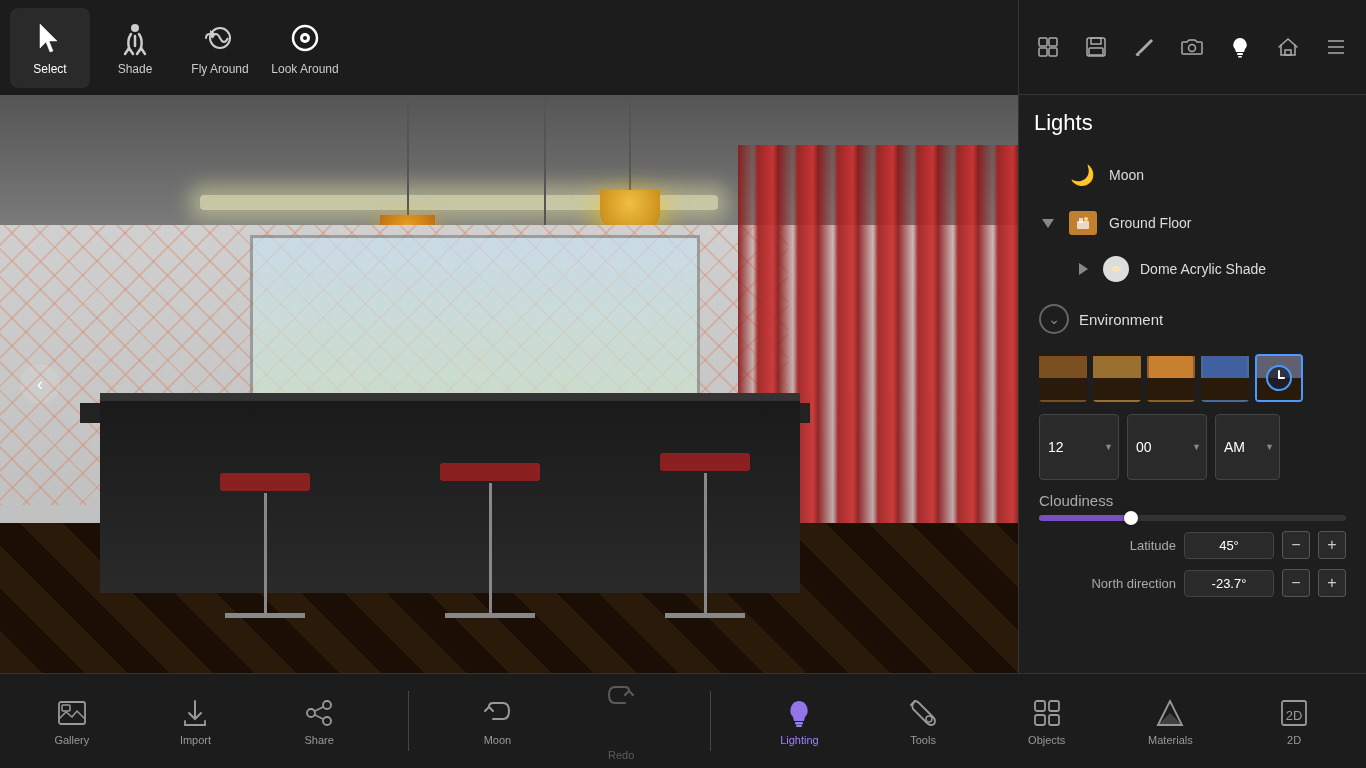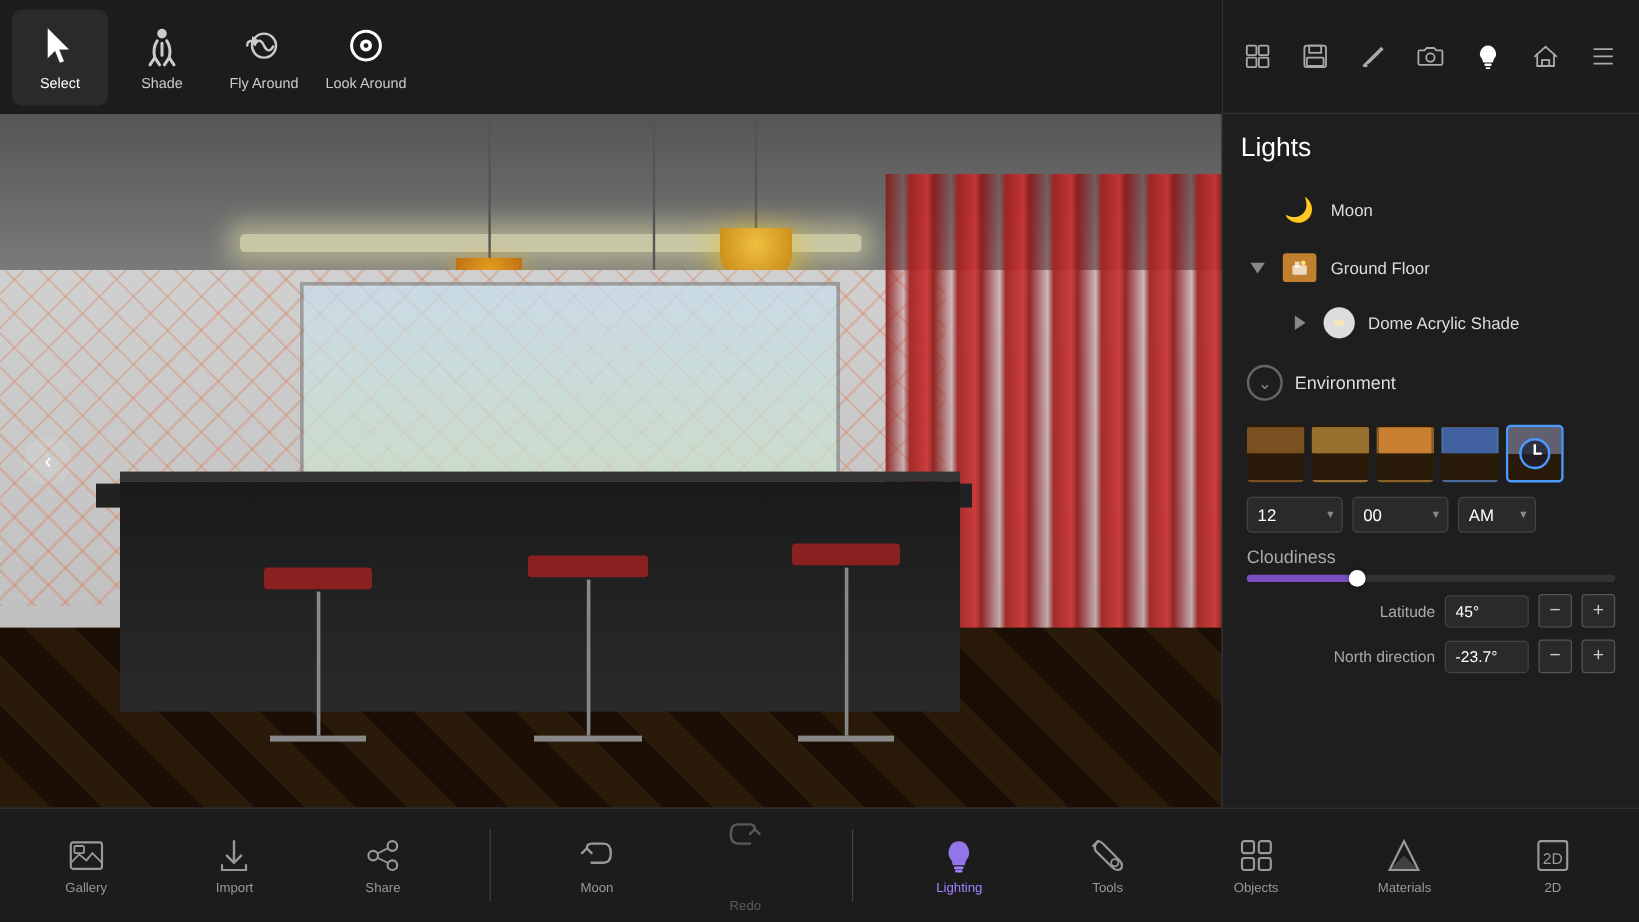--- a/index.html
+++ b/index.html
@@ -327,21 +327,21 @@
     .time-row {
       display: flex;
       gap: 8px;
       margin: 12px 5px;
       align-items: center;
     }
     .time-select {
       background: #2a2a2a;
       border: 1px solid #444;
       color: #fff;
-      padding: 6px 8px;
+      padding: 24px 8px;
       border-radius: 4px;
       font-size: 14px;
       cursor: pointer;
       appearance: none;
       -webkit-appearance: none;
       width: 80px;
     }
     .time-select-wrap {
       position: relative;
     }
@@ -396,21 +396,22 @@
       flex: 1;
       text-align: right;
     }
     .num-field {
       background: #2a2a2a;
       border: 1px solid #444;
       color: #fff;
       padding: 5px 8px;
       border-radius: 4px;
       font-size: 13px;
-      width: 70px;
+      width: 90px;
+      text-align: center;
     }
     .num-btn {
       width: 28px; height: 28px;
       background: #2a2a2a;
       border: 1px solid #555;
       color: #ccc;
       display: flex; align-items: center; justify-content: center;
       cursor: pointer;
       font-size: 16px;
       border-radius: 3px;

